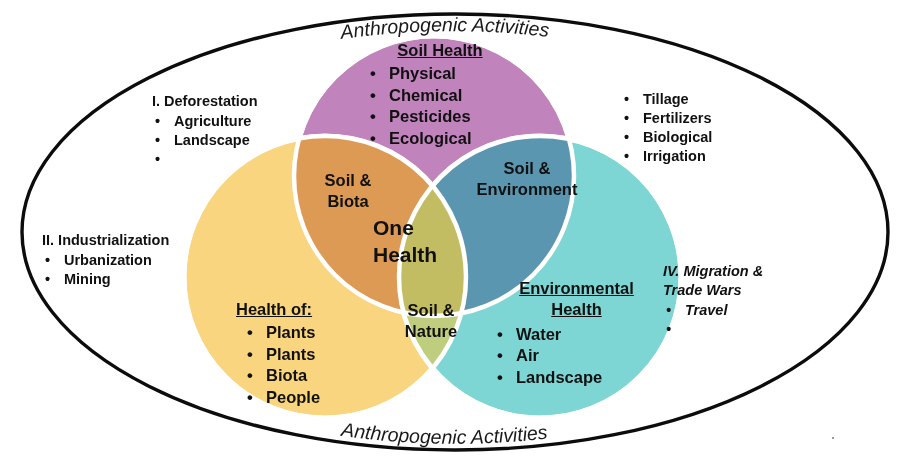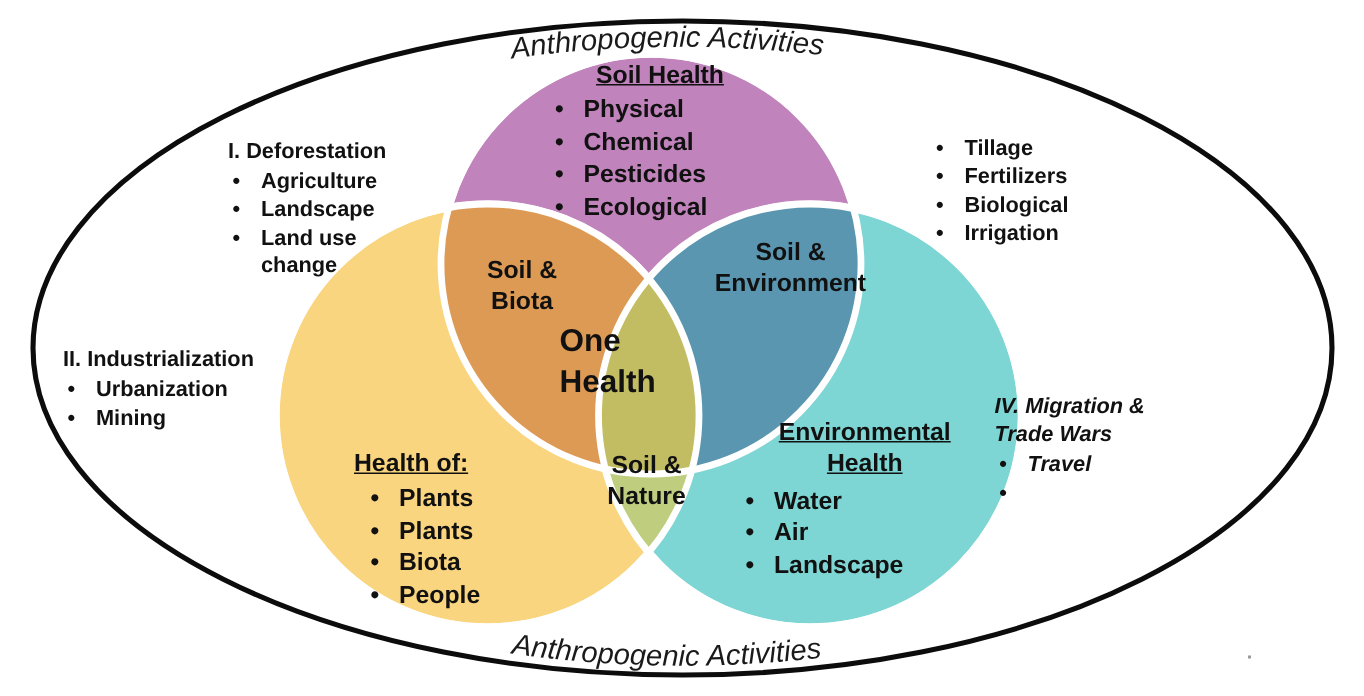--- a/index.html
+++ b/index.html
@@ -194,21 +194,21 @@
 
   <div class="one-health" style="left:373px; top:214px; width:116px;">One<br>Health</div>
 
   <div class="inter" style="left:378px; top:300px; width:106px;">Soil &amp;<br>Nature</div>
 
   <div class="blocklist ann" style="left:152px; top:92px; width:145px;">
     <span class="hdr">I. Deforestation</span>
     <ul style="margin-top:1px; padding-left:0px;">
       <li><span class="bullet">•</span><span>Agriculture</span></li>
       <li><span class="bullet">•</span><span>Landscape</span></li>
-      <li><span class="bullet">•</span><span>Land use<br>change</span></li>
+      <li><span class="bullet">•</span></li>
     </ul>
   </div>
 
   <div class="blocklist ann" style="left:42px; top:231px; width:160px;">
     <span class="hdr">II. Industrialization</span>
     <ul style="margin-top:1px; padding-left:0px;">
       <li><span class="bullet">•</span><span>Urbanization</span></li>
       <li><span class="bullet">•</span><span>Mining</span></li>
     </ul>
   </div>

